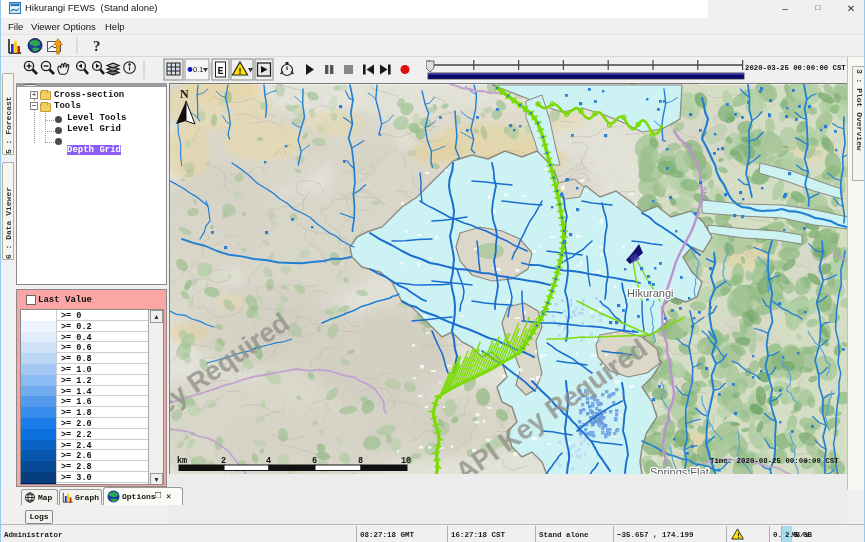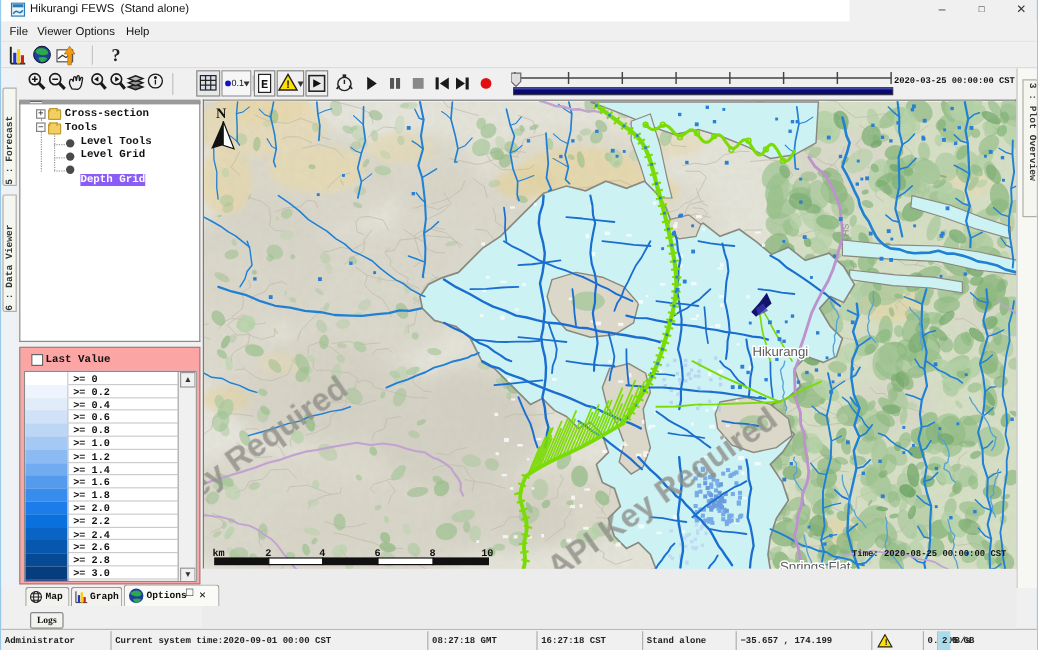--- a/index.html
+++ b/index.html
@@ -39,21 +39,21 @@
 .lv { position:absolute; left:40px; top:1px; font-family:"Liberation Mono",monospace; font-weight:bold; font-size:8.5px; color:#111; }
 #lscroll { position:absolute; right:0; top:0; width:15px; height:176px; background:#f0f0f0; border-left:1px solid #aaa; }
 .sbtn { position:absolute; left:1px; width:13px; height:13px; background:#f0f0f0; border:1px solid #9a9a9a; font-size:7px; text-align:center; line-height:12px; color:#333; }
 
 #map { left:168px; top:83px; width:678px; height:391px; border:1px solid #7a7a7a; border-bottom:1px solid #aaa; }
 
 #rstrip { left:846px; top:57px; width:18px; height:433px; background:#f7f7f4; border-left:1px solid #c0c0c0; }
 
 #botarea { left:167px; top:474px; width:679px; height:50px; background:#ececec; }
 .btab { position:absolute; background:#f2f2ee; border:1px solid #9a9a9a; border-bottom:none; border-radius:3px 3px 0 0; font-family:"Liberation Mono",monospace; font-weight:bold; font-size:8px; color:#111; }
-#logsbtn { position:absolute; left:24px; top:510px; width:28px; height:14px; background:#f2f2ee; border:1px solid #888; border-radius:2px; font-family:Liberation Serif, serif; font-weight:bold; font-size:8px; color:#111; text-align:center; line-height:12px; }
+#logsbtn { position:absolute; left:24px; top:510px; width:28px; height:14px; background:#f2f2ee; border:1px solid #888; border-radius:2px; font-family:Liberation Mono, monospace; font-weight:bold; font-size:8px; color:#111; text-align:center; line-height:12px; }
 
 #status { left:0; top:524px; width:865px; height:18px; background:#f0f0f0; border-top:1px solid #b8b8b8; font-family:"Liberation Mono",monospace; font-size:7.5px; font-weight:bold; color:#222; }
 .seg { position:absolute; top:1px; height:16px; border-left:1px solid #b0b0b0; }
 .seg span { position:absolute; left:3px; top:5px; white-space:nowrap; }
 
 #slider { left:425px; top:58px; width:322px; height:24px; }
 #datetxt { left:744px; top:64px; font-family:"Liberation Mono",monospace; font-weight:bold; font-size:7.3px; color:#111; }
 </style></head>
 <body>
 
@@ -2162,23 +2162,20 @@
  <span style="position:absolute;left:18px;top:4px">Options</span>
  <span style="position:absolute;left:51px;top:2px;font-size:10px;font-weight:normal">□</span>
  <span style="position:absolute;left:62px;top:3px;font-size:9px">✕</span>
 </div>
 <div class="abs" id="logsbtn">Logs</div>
 
 <div class="abs" id="status">
  <div class="seg" style="left:0;width:90px;border-left:none">
       <span>Administrator</span>
     </div>
- <div class="seg" style="left:91px;width:263px">
-      <span>Current system time:2020-09-01 00:00 CST</span>
-    </div>
  <div class="seg" style="left:355px;width:104px">
       <span>08:27:18 GMT</span>
     </div>
  <div class="seg" style="left:446px;width:87px">
       <span>16:27:18 CST</span>
     </div>
  <div class="seg" style="left:534px;width:100px">
       <span>Stand alone</span>
     </div>
  <div class="seg" style="left:612px;width:112px">

